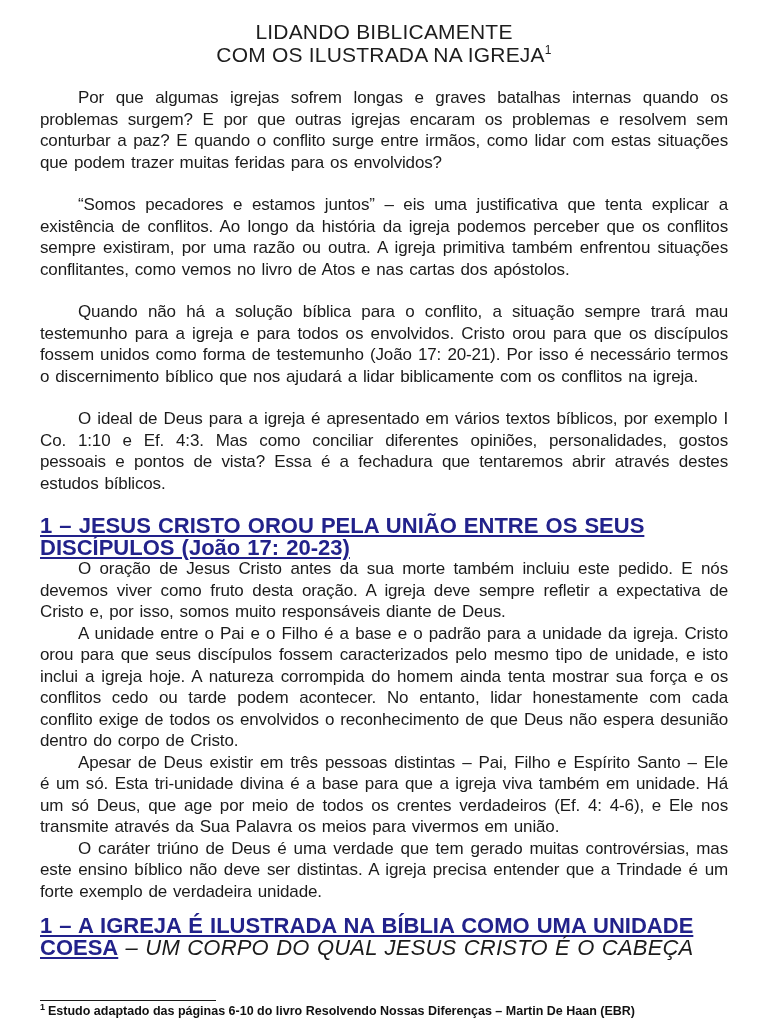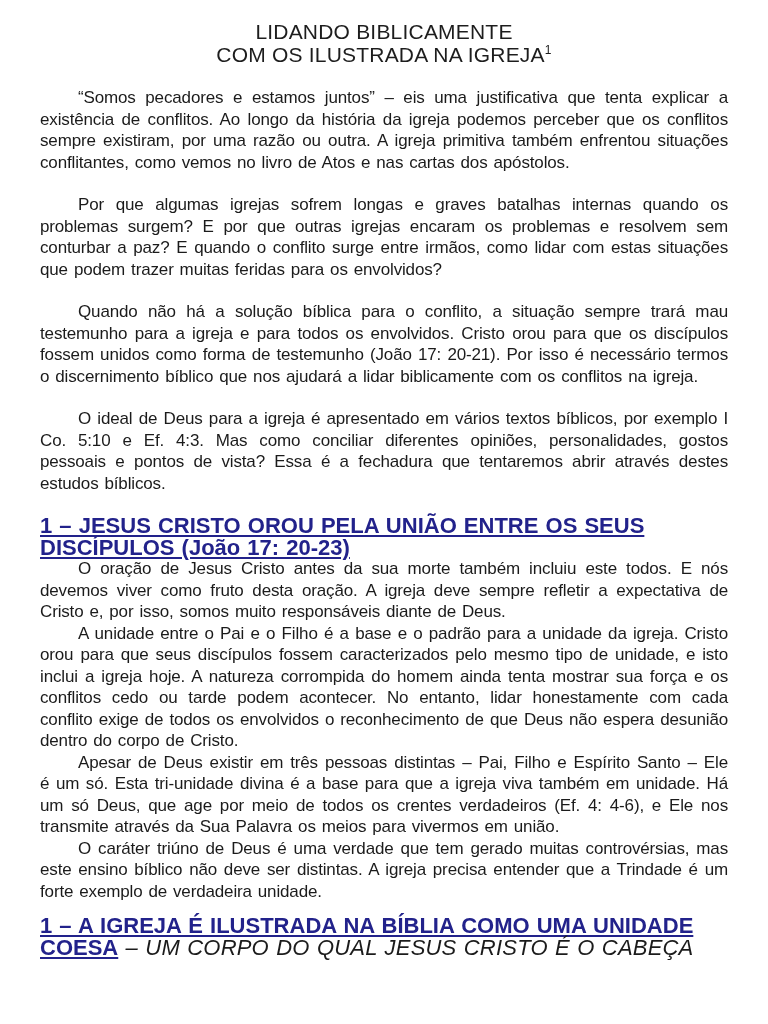--- a/index.html
+++ b/index.html
@@ -76,32 +76,36 @@
 </head>
 <body>
 
 <div class="page">
 
   <h1 class="title">
     <span>LIDANDO BIBLICAMENTE</span><br>
     <span>COM OS ILUSTRADA NA IGREJA</span><sup>1</sup>
   </h1>
 
+  <p class="para intro">Por que algumas igrejas sofrem longas e graves batalhas internas quando os problemas surgem? E por que outras igrejas encaram os problemas e resolvem sem conturbar a paz? E quando o conflito surge entre irmãos, como lidar com estas situações que podem trazer muitas feridas para os envolvidos?</p>
   <p class="para intro">“Somos pecadores e estamos juntos” – eis uma justificativa que tenta explicar a existência de conflitos. Ao longo da história da igreja podemos perceber que os conflitos sempre existiram, por uma razão ou outra. A igreja primitiva também enfrentou situações conflitantes, como vemos no livro de Atos e nas cartas dos apóstolos.</p>
-  <p class="para intro">Por que algumas igrejas sofrem longas e graves batalhas internas quando os problemas surgem? E por que outras igrejas encaram os problemas e resolvem sem conturbar a paz? E quando o conflito surge entre irmãos, como lidar com estas situações que podem trazer muitas feridas para os envolvidos?</p>
   <p class="para intro">Quando não há a solução bíblica para o conflito, a situação sempre trará mau testemunho para a igreja e para todos os envolvidos. Cristo orou para que os discípulos fossem unidos como forma de testemunho (João 17: 20-21). Por isso é necessário termos o discernimento bíblico que nos ajudará a lidar biblicamente com os conflitos na igreja.</p>
-  <p class="para intro">O ideal de Deus para a igreja é apresentado em vários textos bíblicos, por exemplo I Co. 5:10 e Ef. 4:3. Mas como conciliar diferentes opiniões, personalidades, gostos pessoais e pontos de vista? Essa é a fechadura que tentaremos abrir através destes estudos bíblicos.</p>
+  <p class="para intro">O ideal de Deus para a igreja é apresentado em vários textos bíblicos, por exemplo I Co. 1:10 e Ef. 4:3. Mas como conciliar diferentes opiniões, personalidades, gostos pessoais e pontos de vista? Essa é a fechadura que tentaremos abrir através destes estudos bíblicos.</p>
 
   <h2 class="heading">
     <span class="hlink">1 – JESUS CRISTO OROU PELA UNIÃO ENTRE OS SEUS DISCÍPULOS (João 17: 20-23)</span>
   </h2>
-  <p class="para tight">O oração de Jesus Cristo antes da sua morte também incluiu este todos. E nós devemos viver como fruto desta oração. A igreja deve sempre refletir a expectativa de Cristo e, por isso, somos muito responsáveis diante de Deus.</p>
+  <p class="para tight">O oração de Jesus Cristo antes da sua morte também incluiu este pedido. E nós devemos viver como fruto desta oração. A igreja deve sempre refletir a expectativa de Cristo e, por isso, somos muito responsáveis diante de Deus.</p>
   <p class="para tight">A unidade entre o Pai e o Filho é a base e o padrão para a unidade da igreja. Cristo orou para que seus discípulos fossem caracterizados pelo mesmo tipo de unidade, e isto inclui a igreja hoje. A natureza corrompida do homem ainda tenta mostrar sua força e os conflitos cedo ou tarde podem acontecer. No entanto, lidar honestamente com cada conflito exige de todos os envolvidos o reconhecimento de que Deus não espera desunião dentro do corpo de Cristo.</p>
 
   <p class="para tight">Apesar de Deus existir em três pessoas distintas – Pai, Filho e Espírito Santo – Ele é um só. Esta tri-unidade divina é a base para que a igreja viva também em unidade. Há um só Deus, que age por meio de todos os crentes verdadeiros (Ef. 4: 4-6), e Ele nos transmite através da Sua Palavra os meios para vivermos em união.</p>
   <p class="para tight">O caráter triúno de Deus é uma verdade que tem gerado muitas controvérsias, mas este ensino bíblico não deve ser distintas. A igreja precisa entender que a Trindade é um forte exemplo de verdadeira unidade.</p>
 
   <h2 class="heading">
     <span class="hlink">1 – A IGREJA É ILUSTRADA NA BÍBLIA COMO UMA UNIDADE COESA</span><span class="hsuffix"> – UM CORPO DO QUAL JESUS CRISTO É O CABEÇA</span>
   </h2>
 
+  <div class="footnote">
+    <div class="footnote-rule"></div>
+    <p class="footnote-text"><sup>1</sup><span class="ftext">Estudo adaptado das páginas 6-10 do livro Resolvendo Nossas Diferenças – Martin De Haan (EBR)</span></p>
+  </div>
 
 </div>
 
 </body></html>

